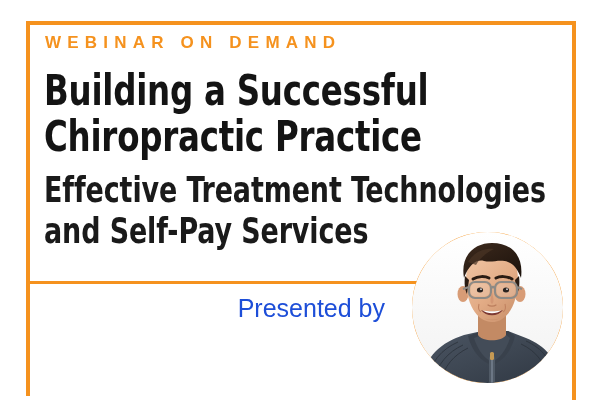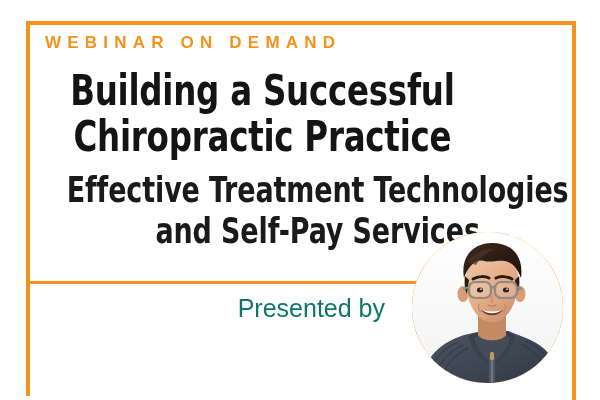--- a/index.html
+++ b/index.html
@@ -10,21 +10,20 @@
     background: #ffffff;
     font-family: "Liberation Sans", sans-serif;
     overflow: hidden;
   }
 
   #banner {
     position: relative;
     width: 600px;
     height: 284px;
     background: #ffffff;
-    text-align: center;
   }
 
   
   .frame-top {
     position: absolute;
     left: 26px;
     top: 21px;
     width: 550px;
     height: 4px;
     background: var(--accent);
@@ -105,21 +104,21 @@
     background: var(--accent);
   }
 
   
   .presented-by {
     position: absolute;
     right: 215px;
     top: 296px;
     font-size: 25px;
     font-weight: normal;
-    color: #0f766e;
+    color: #1d4ed8;
     white-space: nowrap;
     line-height: 1;
   }
   .presenter-name {
     position: absolute;
     right: 215px;
     top: 328px;
     font-size: 29px;
     font-weight: bold;
     letter-spacing: -0.2px;

